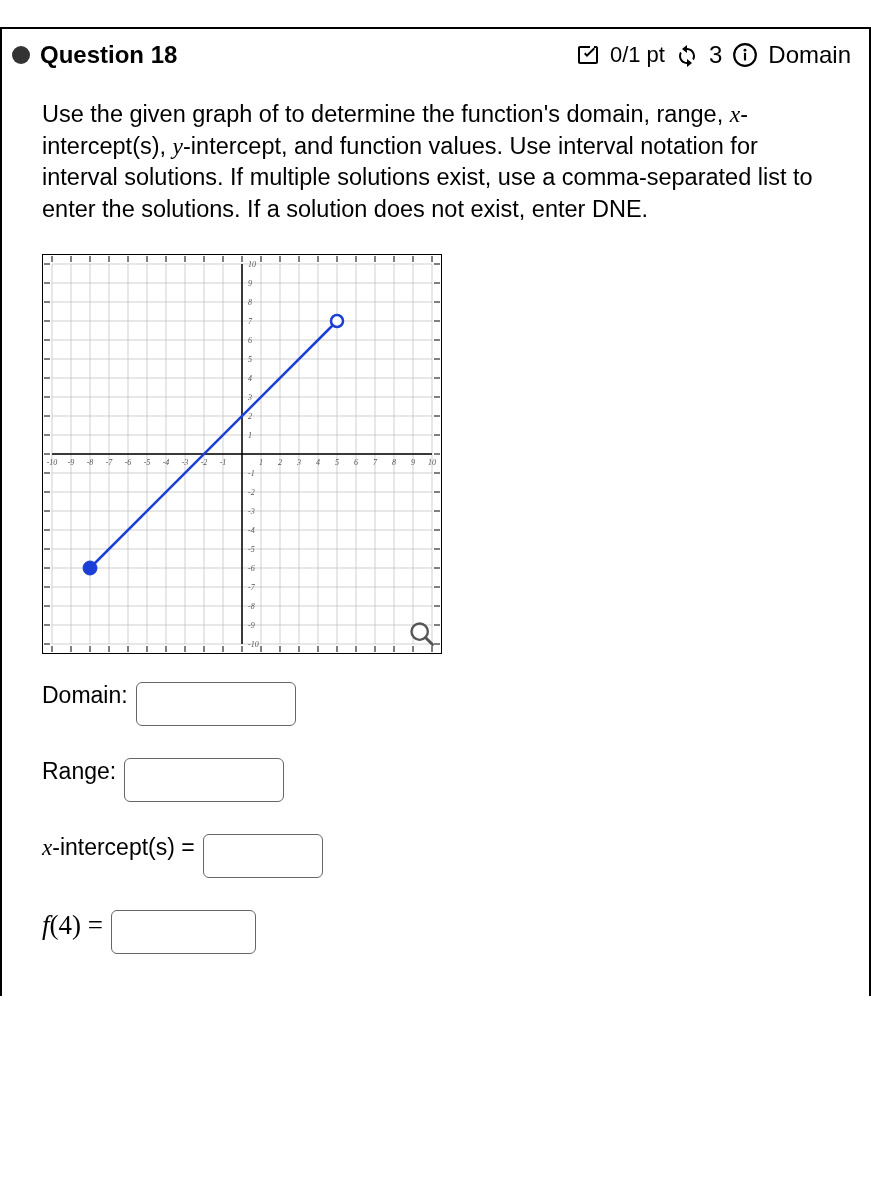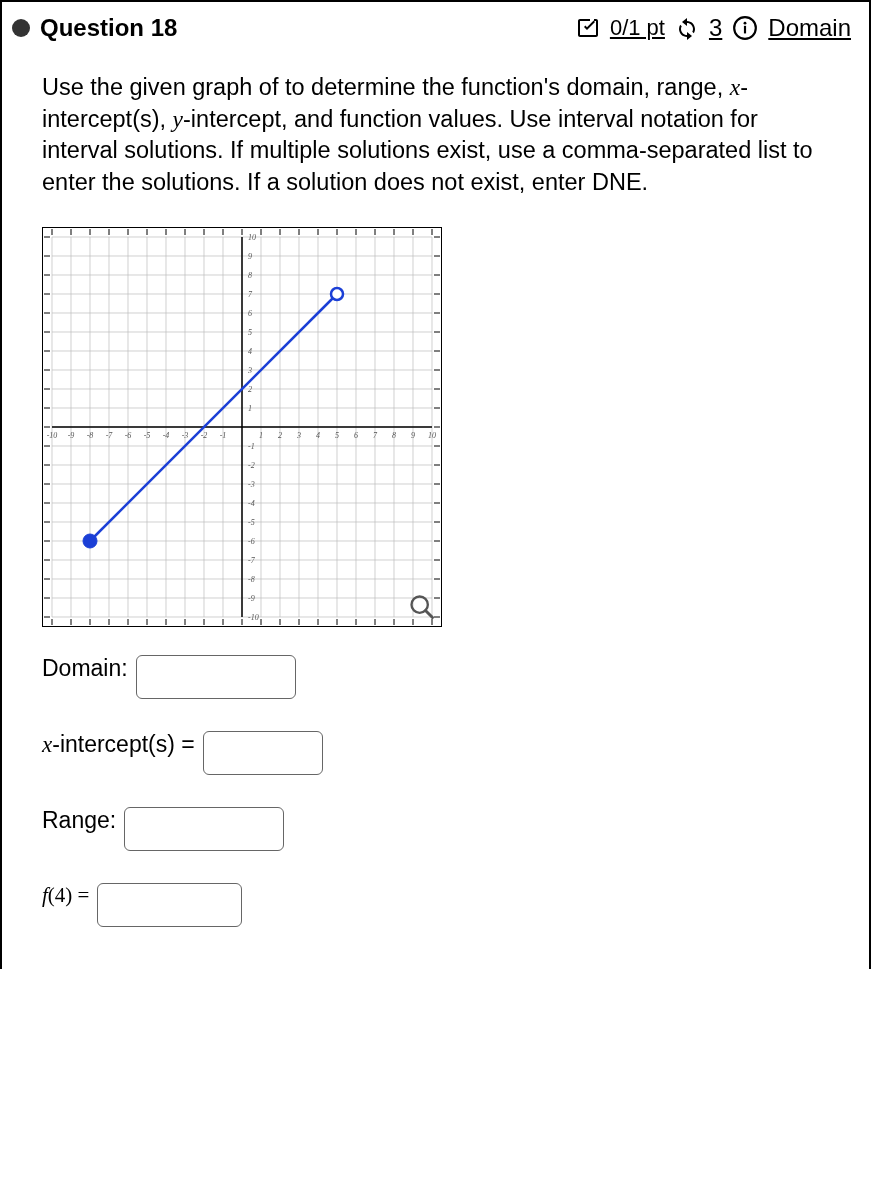--- a/index.html
+++ b/index.html
@@ -8,20 +8,21 @@
     padding: 0;
     font-family: Arial, Helvetica, sans-serif;
     background: #fff;
     color: #000;
     width: 871px;
   }
   .container {
     border: 2px solid #000;
     border-bottom: none;
     width: 871px;
+    margin-top: 27px;
   }
   .header {
     display: flex;
     align-items: center;
     justify-content: space-between;
     padding: 12px 18px 12px 10px;
   }
   .header-left {
     display: flex;
     align-items: center;
@@ -36,21 +37,20 @@
   }
   .qtitle {
     font-weight: bold;
     font-size: 24px;
   }
   .header-right {
     display: flex;
     align-items: center;
     gap: 10px;
     font-size: 22px;
-    text-decoration: underline;
   }
   .icon-wrap { display: inline-flex; align-items: center; }
   .pts { font-size: 22px; }
   .attempts { font-size: 24px; }
   .details { font-size: 24px; }
   .body {
     padding: 18px 48px 10px 40px;
   }
   .prompt {
     font-size: 23.5px;
@@ -72,21 +72,21 @@
     bottom: 6px;
   }
   .row {
     display: flex;
     align-items: flex-start;
     gap: 8px;
     margin-bottom: 32px;
     font-size: 23px;
   }
   .row .label { white-space: nowrap; }
-  .row .mlabel { font-family:'Times New Roman', serif; font-style: italic; font-size: 21px; }
+  .row .mlabel { font-family:'Times New Roman', serif; font-style: italic; font-size: 27px; }
   .row .mlabel .paren { font-style: normal; }
   .answer-input {
     height: 44px;
     width: 150px;
     border: 1.5px solid #666;
     border-radius: 6px;
     font-size: 20px;
     padding: 4px 8px;
   }
   .answer-input.wider { width: 160px; }
@@ -314,27 +314,27 @@
           </svg>
       </span>
     </div>
 
     <div class="row">
       <span class="label">Domain:</span>
       <input class="answer-input wider" type="text" style="">
     </div>
 
     <div class="row">
+      <span class="label">Range:</span>
+      <input class="answer-input wider" type="text" style="">
+    </div>
+
+    <div class="row">
       <span class="label"><span class="math-i">x</span><span>-intercept(s) =</span></span>
       <input class="answer-input sm" type="text" style="">
-    </div>
-
-    <div class="row">
-      <span class="label">Range:</span>
-      <input class="answer-input wider" type="text" style="">
     </div>
 
 
     <div class="row">
       <span class="mlabel">f<span class="paren">(4)</span> <span class="paren">=</span></span>
       <input class="answer-input xs" type="text" style="">
     </div>
 
   </div>
 </div>

